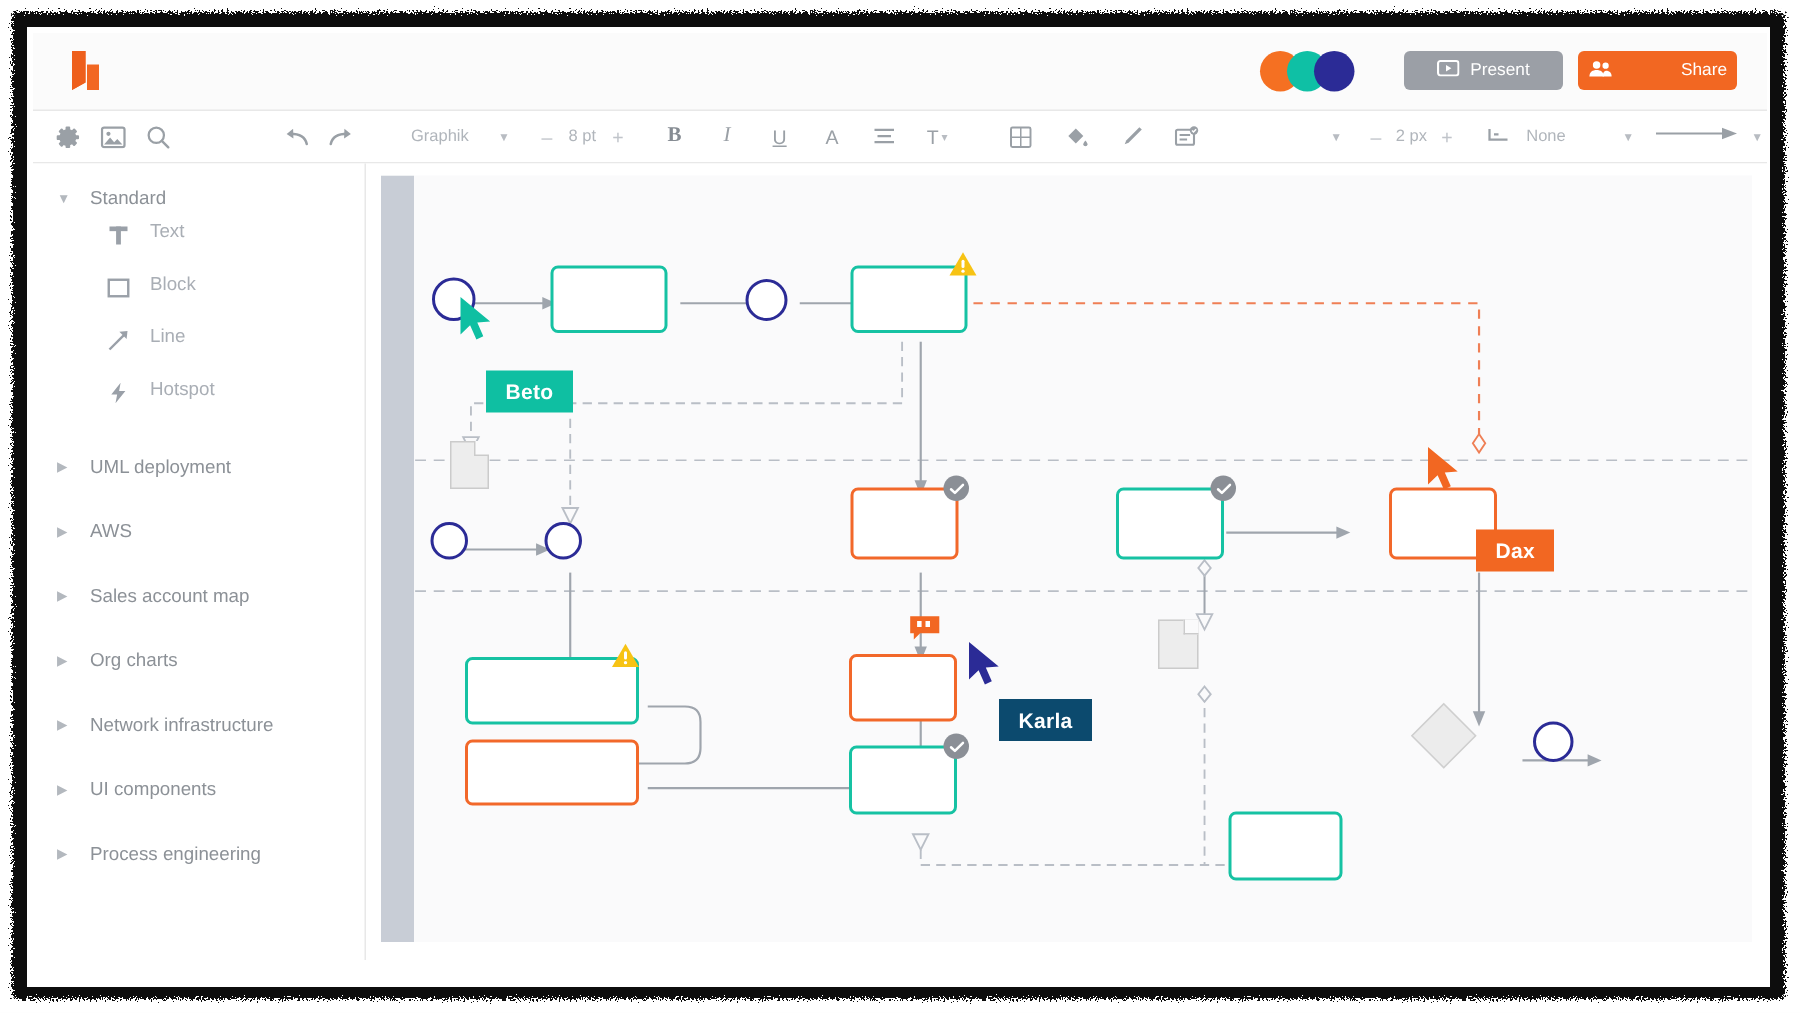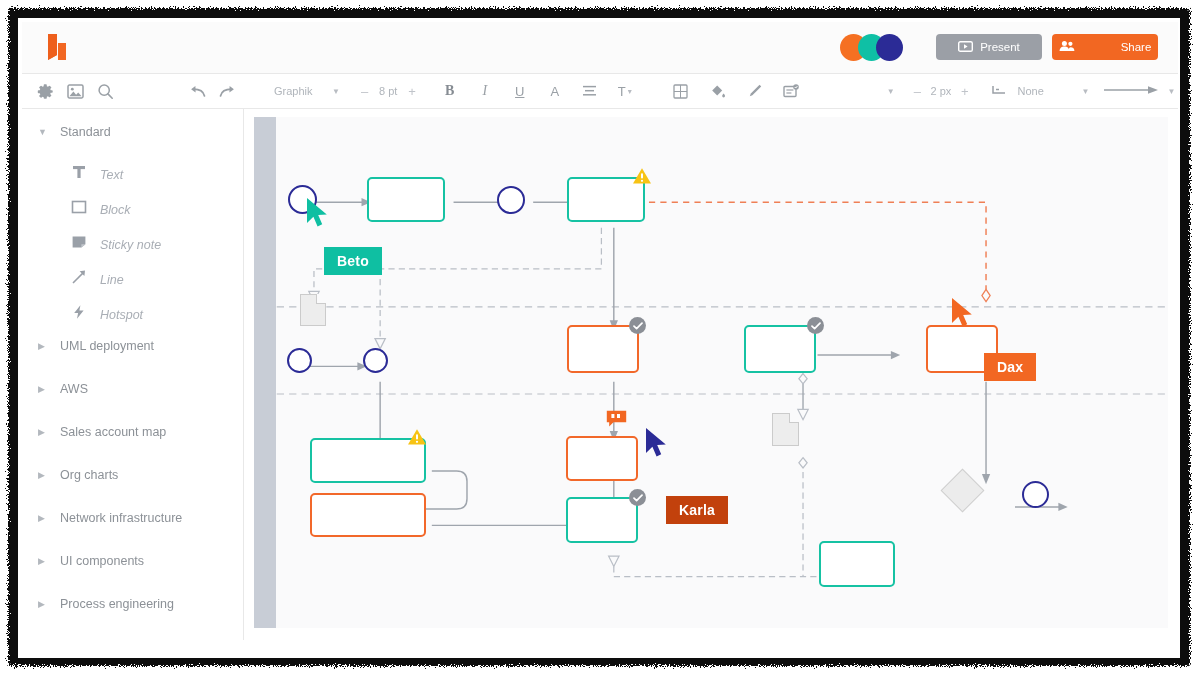--- a/index.html
+++ b/index.html
@@ -103,24 +103,23 @@
     overflow: hidden;
   }
   .cat {
     display: flex; align-items: center;
     height: 30px; padding-left: 16px;
     cursor: pointer;
   }
   .cat .tri { width: 16px; font-size: 9px; color: #b3b8be; }
   .cat .ttl { font-size: 12.5px; color: #8c9197; margin-left: 6px; text-align: center; }
   .item {
-    display: flex; align-items: flex-end;
+    display: flex; align-items: flex-start;
     height: 35px; padding-left: 46px;
     cursor: pointer;
-    font-style: italic;
   }
   .item .ic {
     width: 22px; height: 20px;
     display: flex; align-items: center; justify-content: center;
     color: #9aa0a8;
   }
   .item .lb { font-size: 12.5px; color: #a9aeb5; margin-left: 10px; }
 
   
   #canvas-wrap {
@@ -411,29 +410,20 @@
 
       <div class="item">
         <span class="ic">
           <svg width="16" height="16" viewBox="0 0 16 16">
             <rect x="1.5" y="2.5" width="13" height="11" fill="#ffffff" stroke="#9aa0a8" stroke-width="1.6"></rect>
           </svg>
         </span>
         <span class="lb">Block</span>
       </div>
 
-      <div class="item">
-        <span class="ic">
-          <svg width="16" height="16" viewBox="0 0 16 16">
-            <path d="M1.6 2.6 H14.4 V10.2 L10.4 13.6 H1.6 Z" fill="#9aa0a8"></path>
-            <path d="M10.4 13.6 V10.2 H14.4 Z" fill="#c3c7cd"></path>
-          </svg>
-        </span>
-        <span class="lb">Sticky note</span>
-      </div>
 
       <div class="item">
         <span class="ic">
           <svg width="16" height="16" viewBox="0 0 16 16">
             <line x1="2" y1="14" x2="12.6" y2="3.4" stroke="#9aa0a8" stroke-width="1.6"></line>
             <path d="M8.6 2.2 L14 1.6 L13.4 7 Z" fill="#9aa0a8"></path>
           </svg>
         </span>
         <span class="lb">Line</span>
       </div>
@@ -618,21 +608,21 @@
           <svg width="10" height="8" viewBox="0 0 10 8">
               <path d="M1 4.2 L3.6 6.6 L9 1.2" fill="none" stroke="#ffffff" stroke-width="1.7" stroke-linecap="round" stroke-linejoin="round"></path>
             </svg>
         </div>
 
         <div class="cursor" style="left:390px;top:310px">
           <svg width="26" height="32" viewBox="0 0 26 32">
             <path d="M2 1 L2 26 L8.4 19.8 L12.6 29.4 L17.2 27.2 L13.2 18 L21.8 17.4 Z" fill="#2b2b96"></path>
           </svg>
         </div>
-        <div class="nametag" style="left:412px;top:379px;background:#c2410c">
+        <div class="nametag" style="left:412px;top:349px;background:#0c4a6e">
           <span>Karla</span>
         </div>
 
         <div class="doc" style="left:518px;top:296px;width:27px;height:33px"></div>
 
         <div class="diamond" style="left:693px;top:358px;width:31px;height:31px"></div>
         <div class="circ" style="left:768px;top:364px;width:27px;height:27px"></div>
 
         <div class="shape s-teal" style="left:565px;top:424px;width:76px;height:46px"></div>
 

